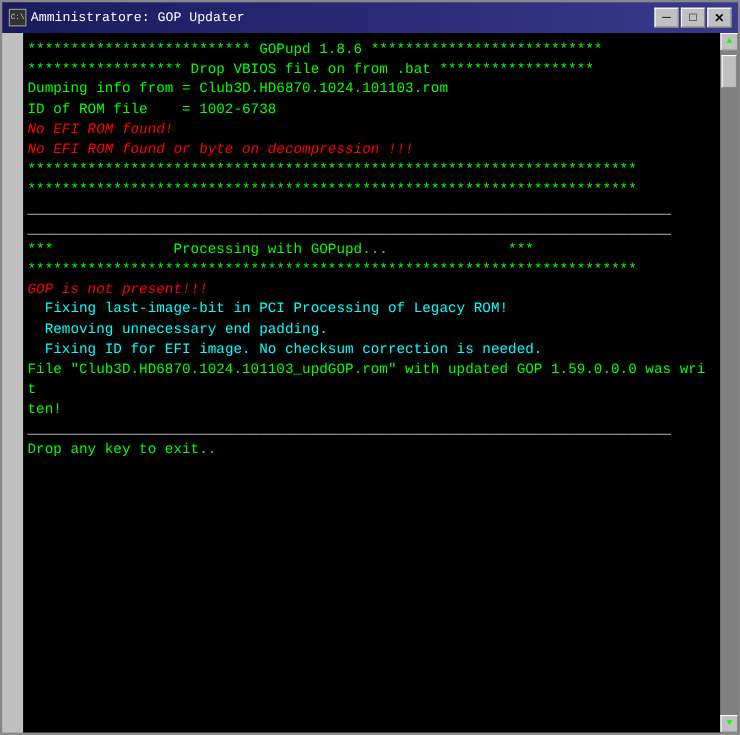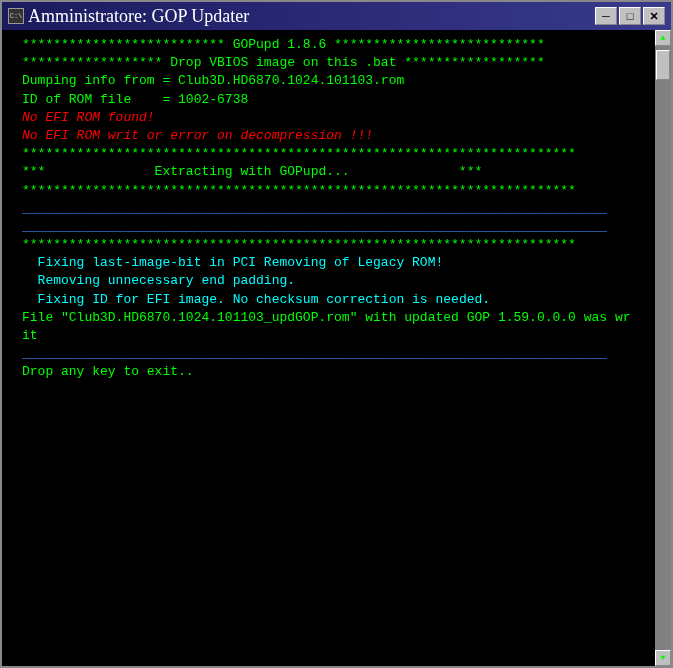--- a/index.html
+++ b/index.html
@@ -39,22 +39,22 @@
       background: #333;
       border: 1px solid #999;
       font-size: 9px;
       display: flex;
       align-items: center;
       justify-content: center;
       color: #ccc;
       flex-shrink: 0;
     }
     .titlebar-title {
-      font-size: 18px;
-      font-family: Liberation Serif, serif;
+      font-size: 12px;
+      font-family: Liberation Mono, monospace;
     }
     .titlebar-buttons {
       display: flex;
       gap: 2px;
     }
     .titlebar-btn {
       width: 22px;
       height: 18px;
       background: #c0c0c0;
       border: 1px solid #888;
@@ -68,25 +68,26 @@
       color: #000;
       font-family: Arial, sans-serif;
     }
     .titlebar-btn.close-btn {
       font-weight: bold;
     }
     .console-area {
       background: #000000;
       color: #00ff00;
       flex: 1;
-      padding: 6px 20px;
+      padding: 6px 4px;
       overflow: hidden;
       position: relative;
       font-size: 13px;
       line-height: 1.4;
+      margin-left: 19px;
     }
     .scrollbar {
       position: absolute;
       right: 0;
       top: 0;
       bottom: 0;
       width: 16px;
       background: #c0c0c0;
       display: flex;
       flex-direction: column;
@@ -123,21 +124,21 @@
       top: 4px;
       left: 1px;
     }
     .console-content {
       padding-right: 18px;
     }
     .line { display: block; white-space: pre-wrap; word-break: break-all; }
     .green { color: #00ff00; }
     .red { color: #ff0000; font-style: italic; }
     .cyan { color: #00ffff; }
-    .divider-line { color: #3b82f6; }
+    .divider-line { color: #e5e5e5; }
   </style>
 </head>
 <body>
 
 <div class="window">
   <div class="titlebar">
     <div class="titlebar-left">
       <div class="titlebar-icon">
         <span style="font-size:7px;color:#ccc;">C:\</span>
       </div>
@@ -147,41 +148,43 @@
       <div class="titlebar-btn">─</div>
       <div class="titlebar-btn">□</div>
       <div class="titlebar-btn close-btn">✕</div>
     </div>
   </div>
   <div class="console-area">
     <div class="console-content" id="console-content">
     <span class="line green">************************** GOPupd 1.8.6 ***************************</span>
         <span class="line green"></span>
         <span class="line green"></span>
-        <span class="line green">****************** Drop VBIOS image on this .bat ******************</span>
+        <span class="line green">****************** Drop VBIOS file on from .bat ******************</span>
         <span class="line green"></span>
         <span class="line green">Dumping info from = Club3D.HD6870.1024.101103.rom</span>
         <span class="line green"></span>
         <span class="line green">ID of ROM file    = 1002-6738</span>
         <span class="line red">No EFI ROM found!</span>
-        <span class="line red">No EFI ROM writ or error on decompression !!!</span>
+        <span class="line red">No EFI ROM found or byte on decompression !!!</span>
         <span class="line green">***********************************************************************</span>
-        <span class="line green">***              Extracting with GOPupd...              ***</span>
         <span class="line green">***********************************************************************</span>
         <span class="line divider-line">___________________________________________________________________________</span>
         <span class="line green"></span>
         <span class="line divider-line">___________________________________________________________________________</span>
+        <span class="line green">***              Processing with GOPupd...              ***</span>
         <span class="line green">***********************************************************************</span>
         <span class="line green"></span>
+        <span class="line red">GOP is not present!!!</span>
         <span class="line green"></span>
-        <span class="line cyan">  Fixing last-image-bit in PCI Removing of Legacy ROM!</span>
+        <span class="line cyan">  Fixing last-image-bit in PCI Processing of Legacy ROM!</span>
         <span class="line cyan">  Removing unnecessary end padding.</span>
         <span class="line cyan">  Fixing ID for EFI image. No checksum correction is needed.</span>
         <span class="line green"></span>
         <span class="line green">File "Club3D.HD6870.1024.101103_updGOP.rom" with updated GOP 1.59.0.0.0 was writ</span>
+        <span class="line green">ten!</span>
         <span class="line green"></span>
         <span class="line divider-line">___________________________________________________________________________</span>
         <span class="line green"></span>
         <span class="line green">Drop any key to exit..</span>
       </div>
     <div class="scrollbar">
       <div class="scroll-btn">▲</div>
       <div class="scroll-track">
         <div class="scroll-thumb"></div>
       </div>

